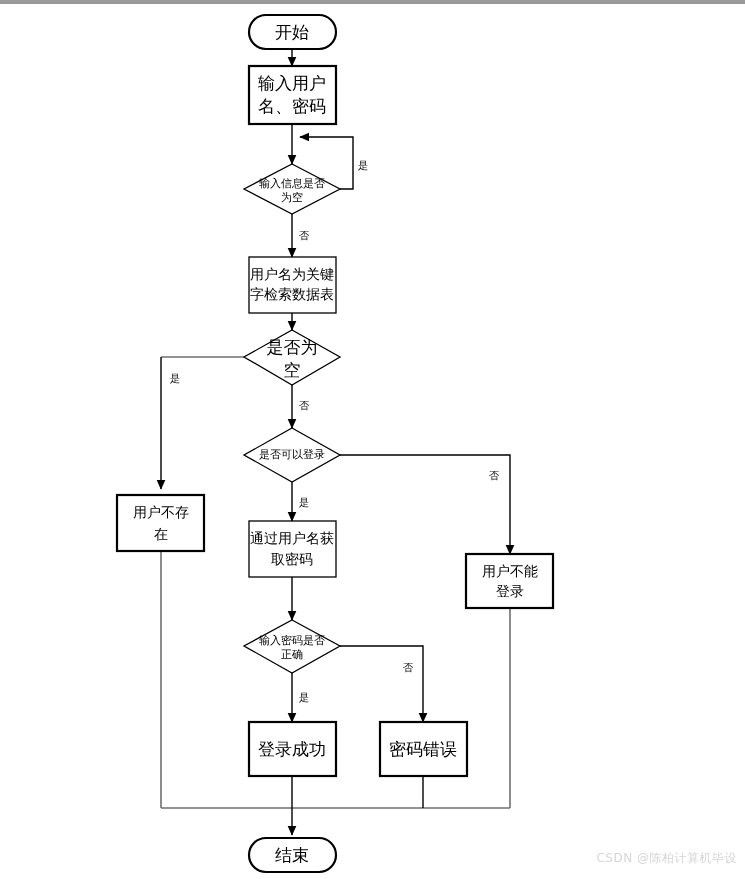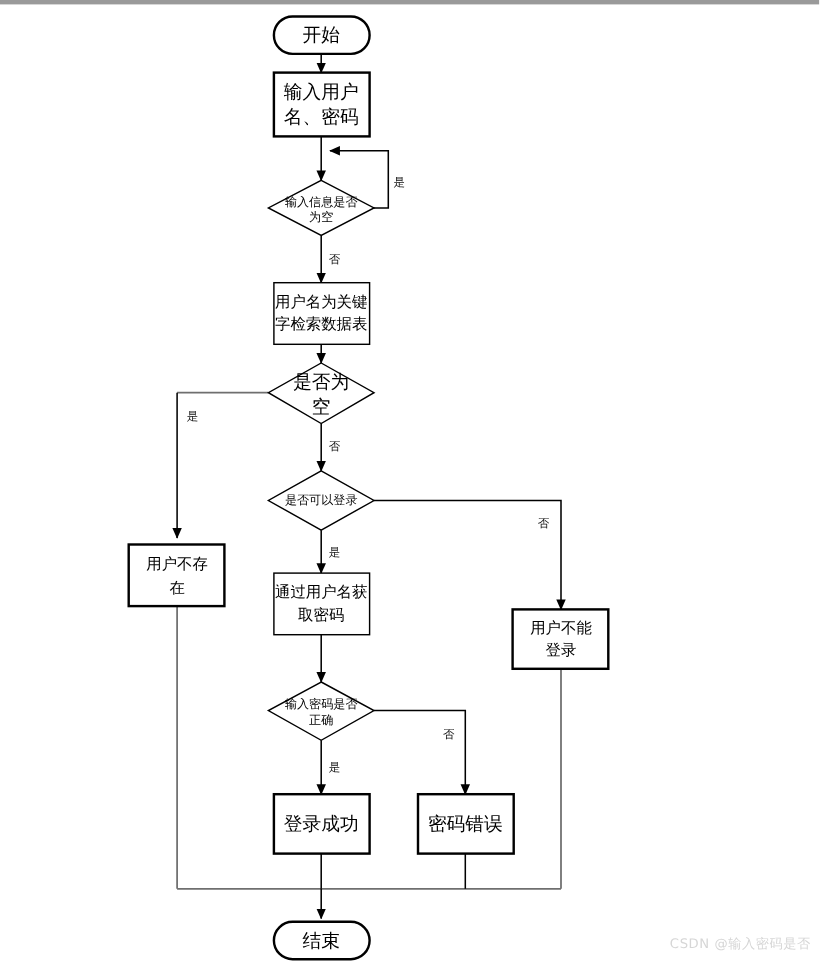--- a/index.html
+++ b/index.html
@@ -170,15 +170,15 @@
     <rect class="node-shape shape-thick" x="249" y="722" width="87" height="54"></rect>
     <text class="node-text t-lg" x="292" y="750">登录成功</text>
 
     <rect class="node-shape shape-thick" x="380" y="722" width="87" height="54"></rect>
     <text class="node-text t-lg" x="423" y="750">密码错误</text>
 
     <rect class="node-shape shape-thick" x="249" y="838" width="87" height="34" rx="17" ry="17"></rect>
     <text class="node-text t-lg" x="292" y="856">结束</text>
   </svg>
 
-  <div class="watermark">CSDN @输入密码是否</div>
+  <div class="watermark">CSDN @陈柏计算机毕设</div>
 
 </div>
 
 </body></html>

